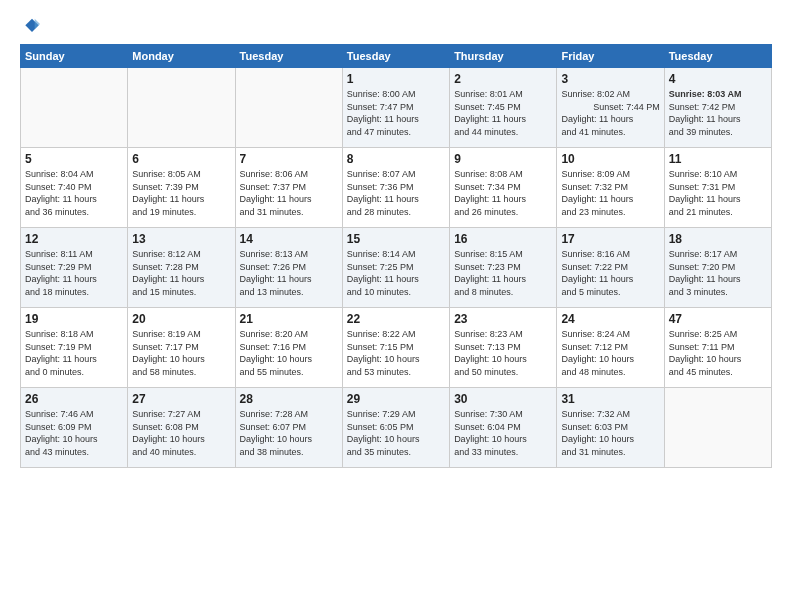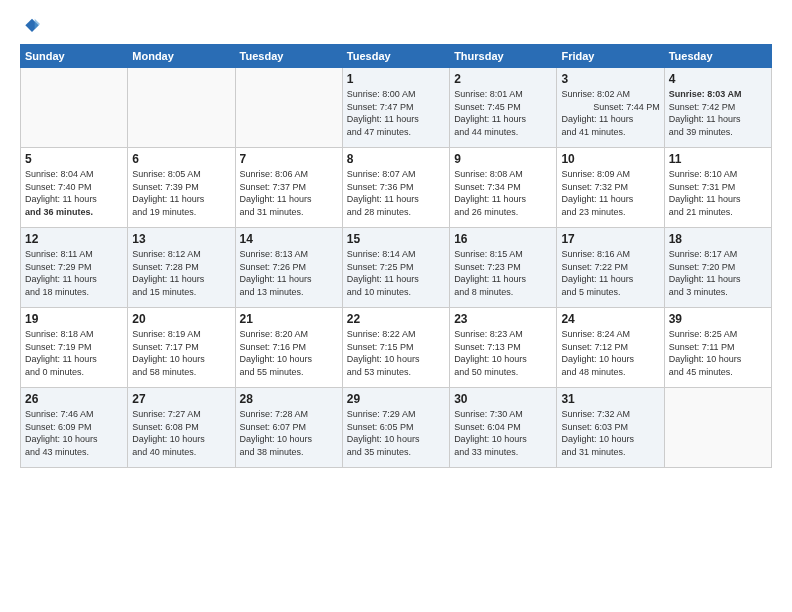--- a/index.html
+++ b/index.html
@@ -165,21 +165,21 @@
             <span class="cell-text" style="display: block;">Daylight: 11 hours</span>
             <span class="cell-text" style="display: block;">and 39 minutes.</span>
           </td>
         </tr>
         <tr>
           <td>
             <span class="day-num">5</span>
             <span class="cell-text" style="display: block;">Sunrise: 8:04 AM</span>
             <span class="cell-text" style="display: block;">Sunset: 7:40 PM</span>
             <span class="cell-text" style="display: block;">Daylight: 11 hours</span>
-            <span class="cell-text" style="display: block; font-weight: bold;">and 36 minutes.</span>
+            <span class="cell-text" style="display: block;">and 36 minutes.</span>
           </td>
           <td>
             <span class="day-num">6</span>
             <span class="cell-text" style="display: block;">Sunrise: 8:05 AM</span>
             <span class="cell-text" style="display: block;">Sunset: 7:39 PM</span>
             <span class="cell-text" style="display: block;">Daylight: 11 hours</span>
             <span class="cell-text" style="display: block;">and 19 minutes.</span>
           </td>
           <td>
             <span class="day-num">7</span>
@@ -305,21 +305,21 @@
             <span class="cell-text" style="display: block;">and 50 minutes.</span>
           </td>
           <td>
             <span class="day-num">24</span>
             <span class="cell-text" style="display: block;">Sunrise: 8:24 AM</span>
             <span class="cell-text" style="display: block;">Sunset: 7:12 PM</span>
             <span class="cell-text" style="display: block;">Daylight: 10 hours</span>
             <span class="cell-text" style="display: block;">and 48 minutes.</span>
           </td>
           <td>
-            <span class="day-num">39</span>
+            <span class="day-num">47</span>
             <span class="cell-text" style="display: block;">Sunrise: 8:25 AM</span>
             <span class="cell-text" style="display: block;">Sunset: 7:11 PM</span>
             <span class="cell-text" style="display: block;">Daylight: 10 hours</span>
             <span class="cell-text" style="display: block;">and 45 minutes.</span>
           </td>
         </tr>
         <tr>
           <td>
             <span class="day-num">26</span>
             <span class="cell-text" style="display: block;">Sunrise: 7:46 AM</span>

